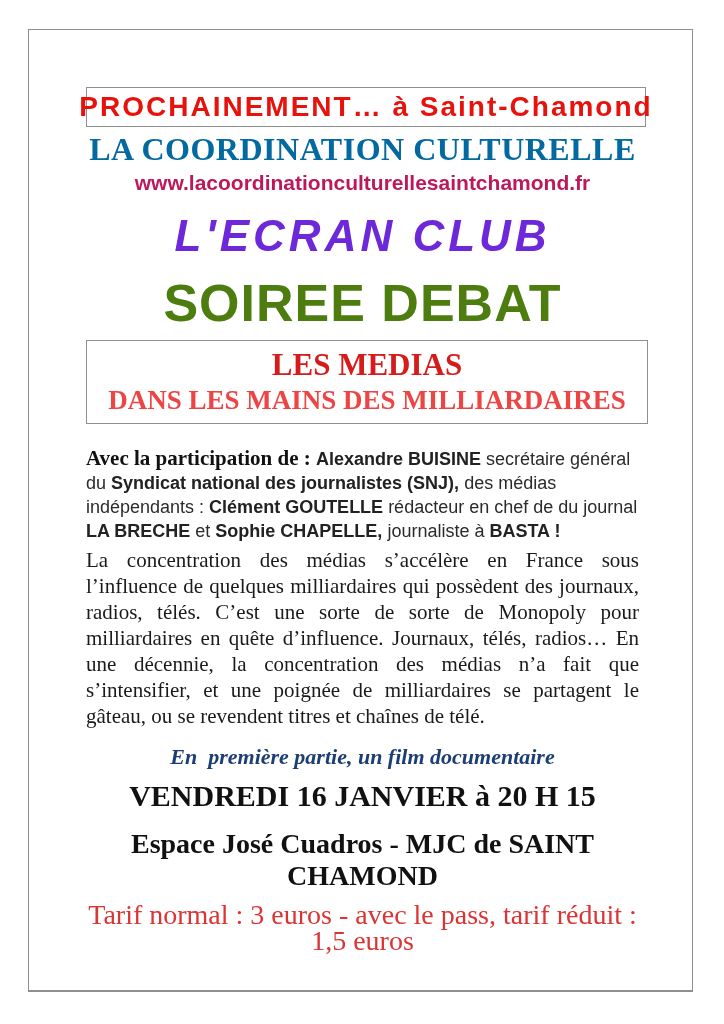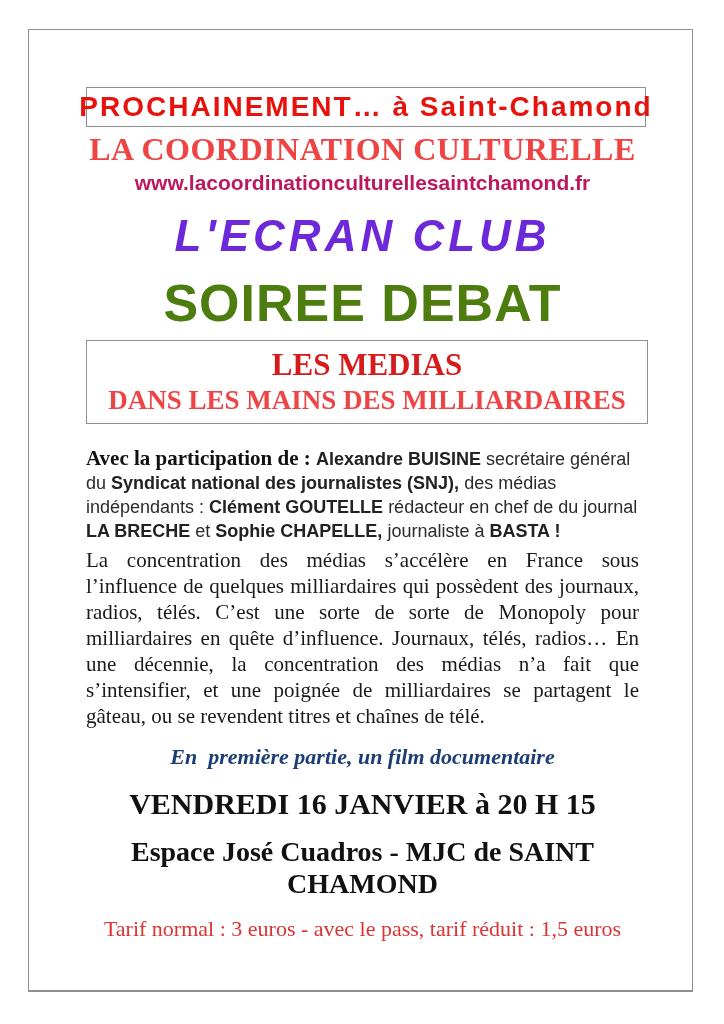--- a/index.html
+++ b/index.html
@@ -26,21 +26,21 @@
   }
   .banner-text {
     font-family: "Liberation Sans", sans-serif;
     font-weight: bold; font-size: 28px; letter-spacing: 2px;
     color: #e8120d; white-space: pre;
   }
   .org-title {
     margin-top: 2px;
     font-family: "Liberation Serif", serif;
     font-weight: bold; font-size: 32px; line-height: 40px;
-    letter-spacing: 0.5px; color: #ef4444;
+    letter-spacing: 0.5px; color: #0369a1;
   }
   .website {
     margin-top: 1px;
     font-family: "Liberation Sans", sans-serif;
     font-weight: bold; font-size: 21px; line-height: 25px;
     color: #be185d; text-decoration: none; display: inline-block;
   }
   .club-title {
     margin-top: 15px;
     font-family: "Liberation Sans", sans-serif;
@@ -87,35 +87,35 @@
     font-size: 21px; line-height: 26px; color: #1a1a1a;
   }
   .opening-line {
     margin-top: 15px;
     font-family: "Liberation Serif", serif;
     font-weight: bold; font-style: italic;
     font-size: 22px; line-height: 26px;
     color: #1c3e73; white-space: pre-wrap;
   }
   .event-date {
-    margin-top: 16px;
+    margin-top: 8px;
     font-family: "Liberation Serif", serif;
     font-weight: bold; font-size: 30px; line-height: 36px;
     color: #111111;
   }
   .event-venue {
     margin-top: 14px;
     font-family: "Liberation Serif", serif;
     font-weight: bold; font-size: 28px; line-height: 32px;
     color: #111111;
   }
   .price-line {
-    margin-top: 16px;
+    margin-top: 10px;
     font-family: "Liberation Serif", serif;
-    font-size: 22px; line-height: 26px;
+    font-size: 28px; line-height: 26px;
     color: #dc3333;
   }
 </style>
 </head>
 <body>
 
 <div class="page">
 
   <div class="banner-box">
     <span class="banner-text">PROCHAINEMENT… à Saint-Chamond</span>

